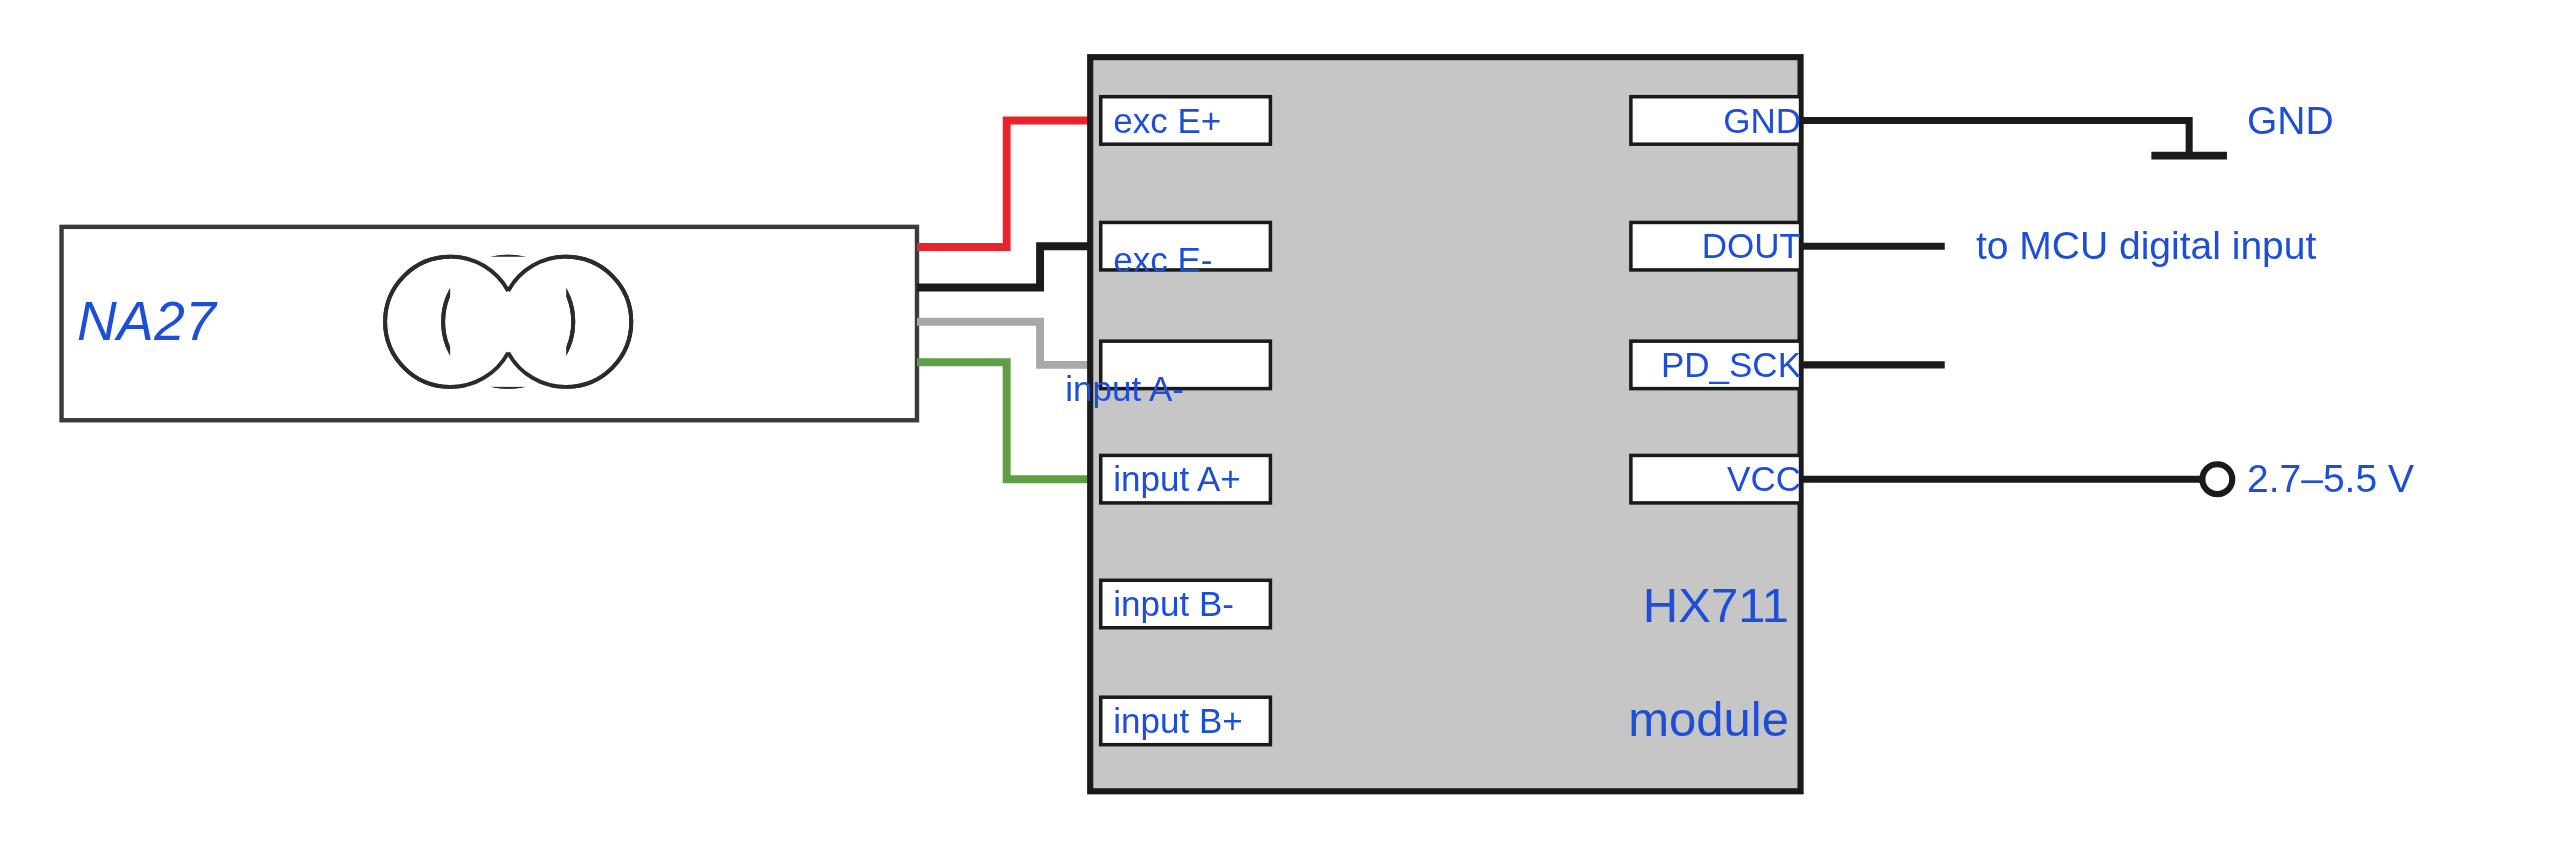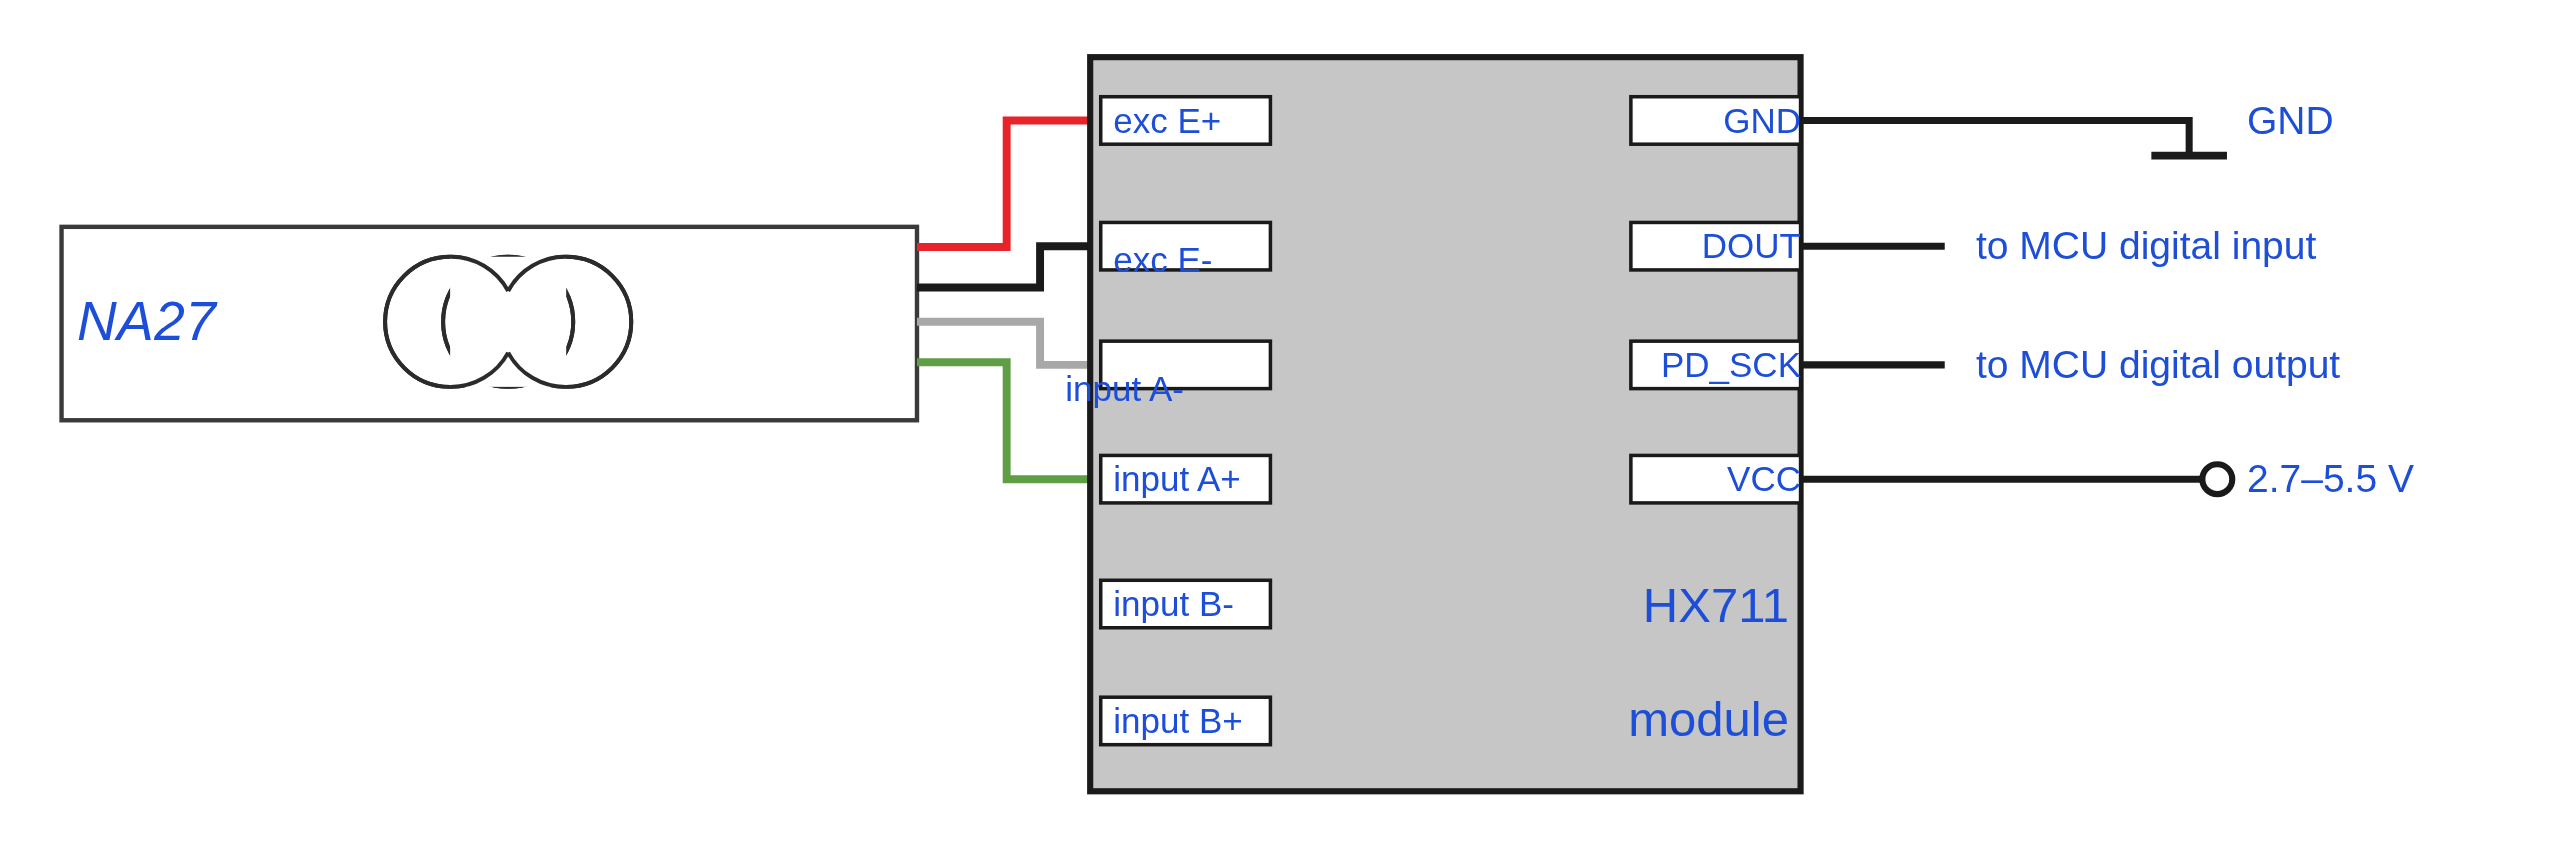--- a/index.html
+++ b/index.html
@@ -142,17 +142,16 @@
   <div class="txt pin-label right" style="left:1631px; top:97px; width:170px;">GND</div>
   <div class="txt pin-label right" style="left:1631px; top:222px; width:170px;">DOUT</div>
   <div class="txt pin-label right" style="left:1631px; top:341px; width:170px;">PD_SCK</div>
   <div class="txt pin-label right" style="left:1631px; top:455px; width:170px;">VCC</div>
 
   <div class="txt module-name" style="left:1433px; top:576px; width:356px;">HX711</div>
   <div class="txt module-name" style="left:1433px; top:690px; width:356px;">module</div>
 
   <div class="txt annot" style="left:2247px; top:97px;">GND</div>
   <div class="txt annot" style="left:1976px; top:222px;">to MCU digital input</div>
-  <div class="txt annot" style="left:1976px; top:341px;">to MCU digital output</div>
   <div class="txt annot" style="left:2247px; top:455px;">2.7–5.5 V</div>
 
 </div>
 
 
 </body></html>

